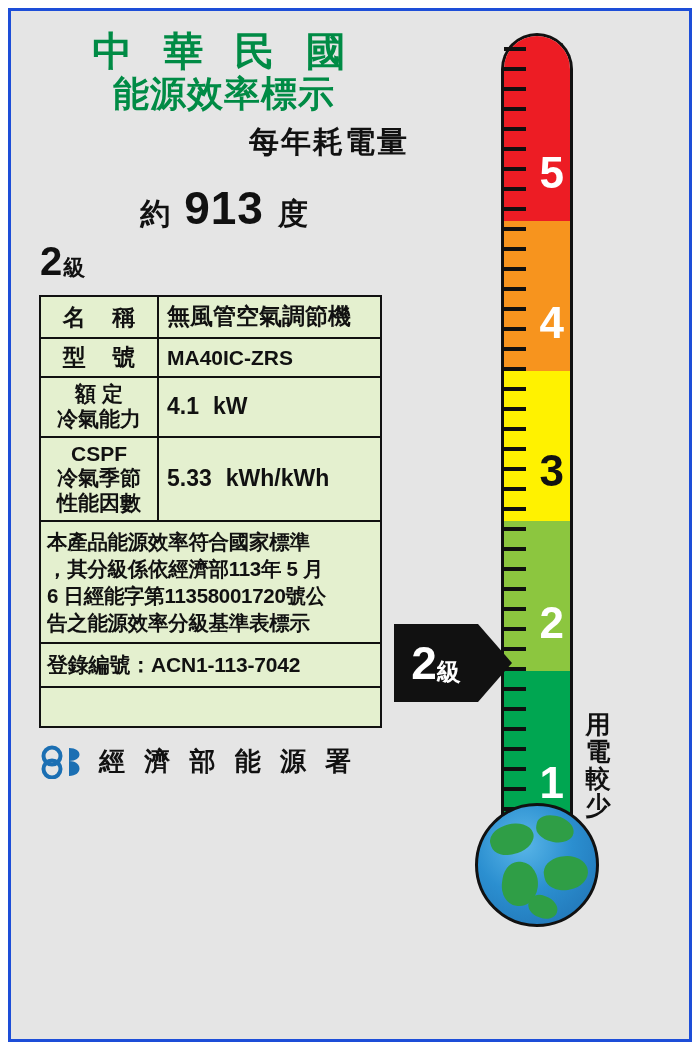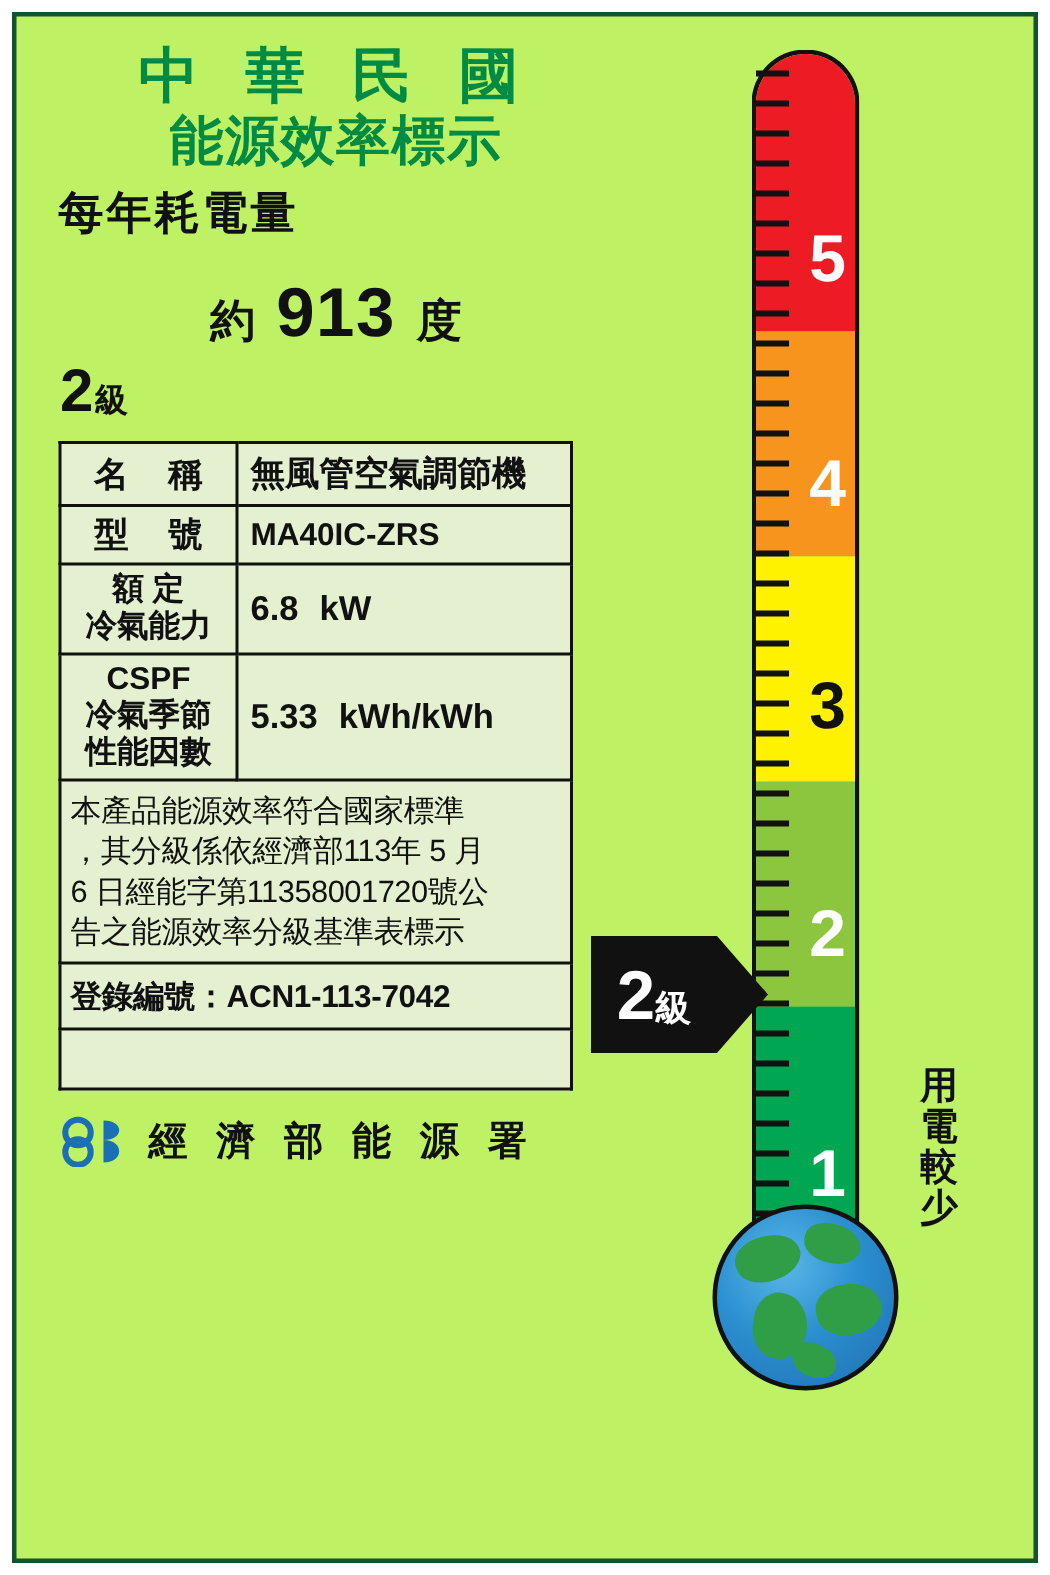--- a/index.html
+++ b/index.html
@@ -12,22 +12,22 @@
     background: #ffffff;
     font-family: "Liberation Sans", sans-serif;
     overflow: hidden;
   }
   .label-card {
     position: absolute;
     left: 8px;
     top: 8px;
     width: 684px;
     height: 1034px;
-    background: #bef264;
-    border: 3px solid #14532d;
+    background: #e5e5e5;
+    border: 3px solid #1d4ed8;
     box-sizing: border-box;
   }
   .left-col {
     position: absolute;
     left: 28px;
     top: 18px;
     width: 370px;
   }
   
   .title-1 {
@@ -45,21 +45,21 @@
     color: #008b45;
     letter-spacing: 1px;
     text-align: center;
     line-height: 1.15;
     white-space: nowrap;
   }
   .title-3 {
     font-size: 30px;
     font-weight: bold;
     color: #111;
-    text-align: left;
+    text-align: right;
     letter-spacing: 2px;
     margin-top: 8px;
     white-space: nowrap;
   }
   
   .consume-row {
     display: flex;
     align-items: baseline;
     justify-content: center;
     margin-top: 18px;
@@ -149,21 +149,21 @@
   }
   .cell-value.mono {
     font-size: 21px;
   }
   .cell-value .gap {
     display: inline-block;
     width: 14px;
   }
   .note-cell {
     font-size: 20.5px;
-    font-weight: normal;
+    font-weight: bold;
     line-height: 1.32;
     padding: 6px 6px 6px 6px !important;
     letter-spacing: -0.3px;
   }
   .reg-cell {
     font-size: 21px;
     font-weight: bold;
     padding: 7px 6px !important;
     letter-spacing: -0.2px;
   }
@@ -265,21 +265,21 @@
   .side-label {
     position: absolute;
     width: 34px;
     font-size: 25px;
     font-weight: bold;
     color: #111;
     line-height: 1.08;
     text-align: center;
   }
   .side-top { left: 570px; top: 68px; }
-  .side-bottom { left: 598px; top: 700px; text-align: center; }
+  .side-bottom { left: 570px; top: 700px; text-align: center; }
   
   .arrow-badge {
     position: absolute;
     left: 383px;
     top: 613px;
     width: 118px;
     height: 78px;
   }
   .arrow-badge .body {
     position: absolute;
@@ -347,21 +347,21 @@
       <tr>
         <td class="cell-label spread">型 號</td>
         <td class="cell-value mono">MA40IC-ZRS</td>
       </tr>
       <tr>
         <td class="cell-label tight">
           <span class="sub spread">額 定</span>
           <span class="sub">冷氣能力</span>
         </td>
         <td class="cell-value">
-          <span>6.8</span><span class="gap"></span><span>kW</span>
+          <span>4.1</span><span class="gap"></span><span>kW</span>
         </td>
       </tr>
       <tr>
         <td class="cell-label tight">
           <span class="sub">CSPF</span>
           <span class="sub">冷氣季節</span>
           <span class="sub">性能因數</span>
         </td>
         <td class="cell-value">
           <span>5.33</span><span class="gap"></span><span>kWh/kWh</span>

